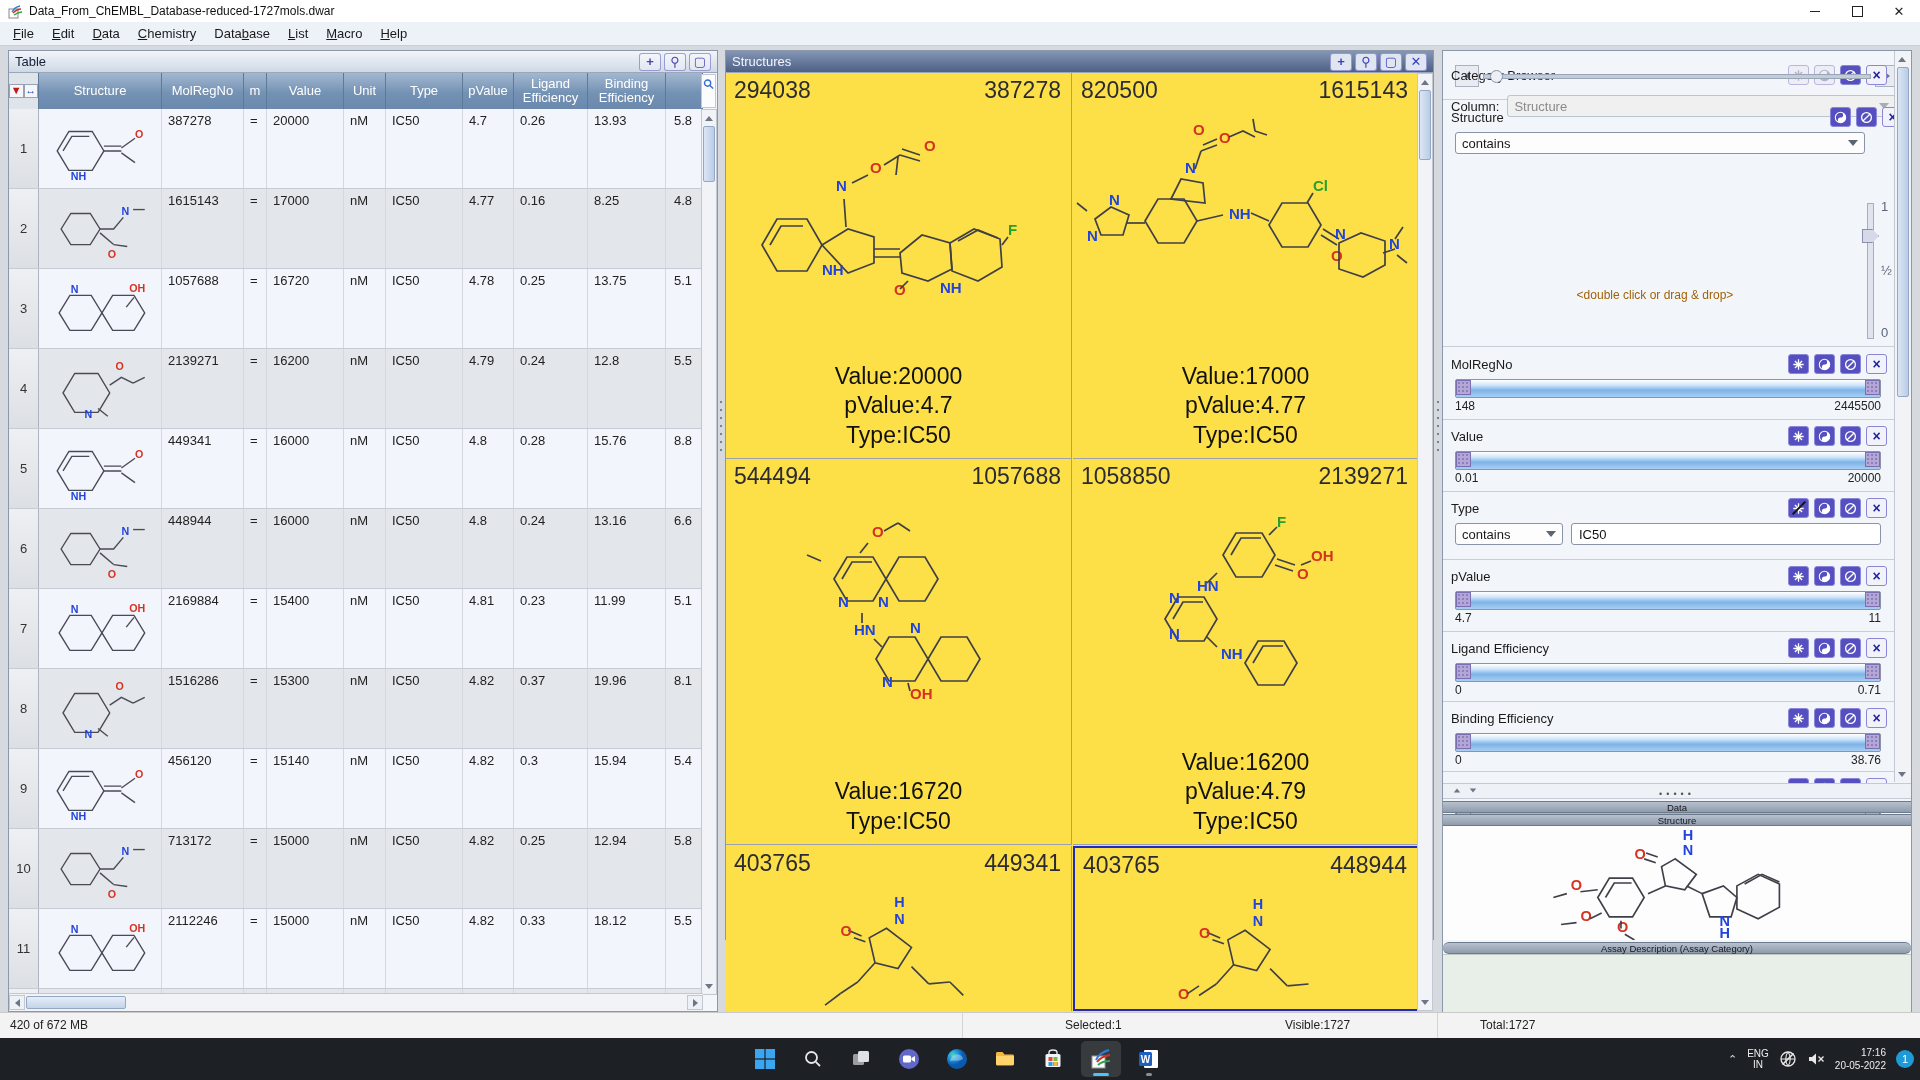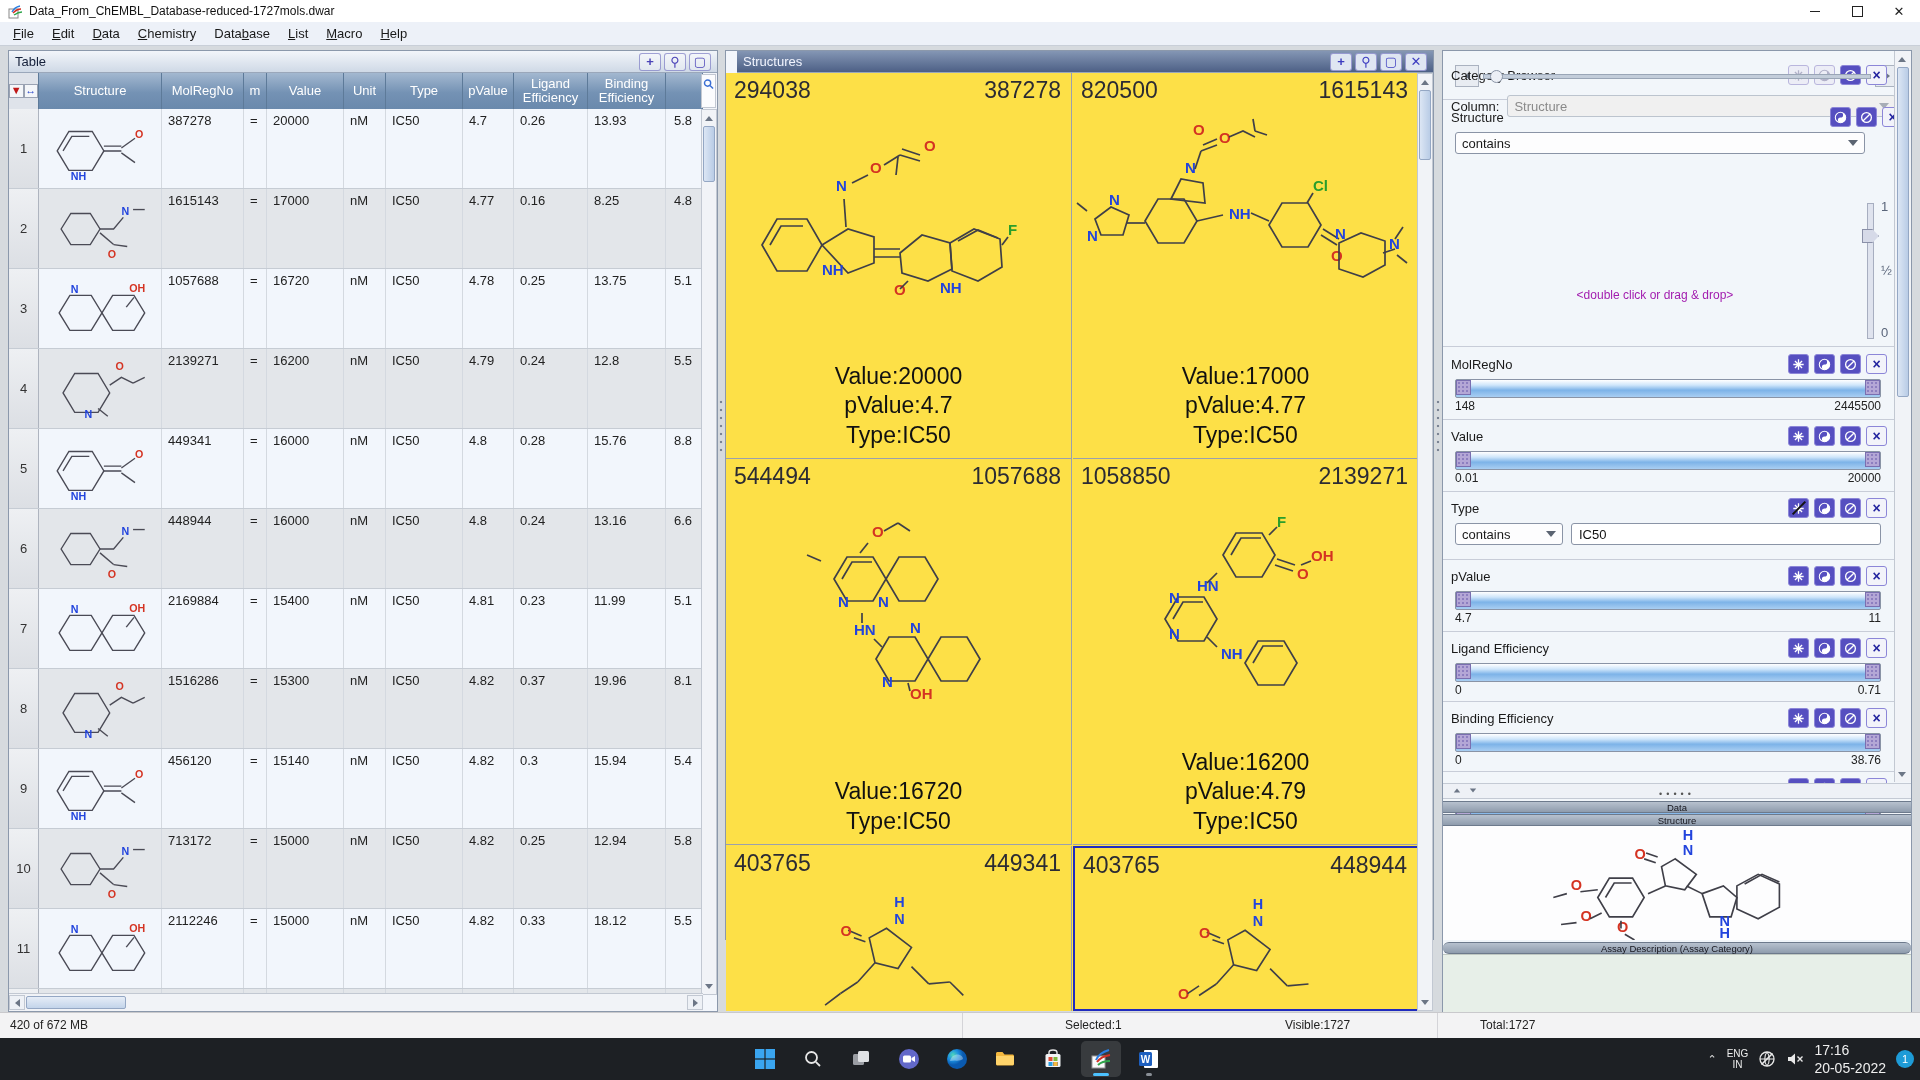--- a/index.html
+++ b/index.html
@@ -74,21 +74,21 @@
   .hs-thumb{position:absolute;top:2px;left:17px;width:100px;height:13px;background:linear-gradient(#e6edf7,#c3d4ea);border:1px solid #94a7c4;border-radius:2px;box-sizing:border-box;}
   .search-btn{position:absolute;right:1px;top:23px;width:15px;height:34px;background:#fbfcfe;border:1px solid #c2c8d2;
     display:flex;align-items:flex-start;justify-content:center;padding-top:3px;box-sizing:border-box;}
 
   
   .vsplit{position:absolute;width:6px;height:56px;
     background-image:radial-gradient(circle,#7b8494 1.1px,transparent 1.6px);
     background-size:6px 8px;}
 
   
-  .structs-panel{left:725px;top:50px;width:709px;height:890px;padding-left:11px;}
+  .structs-panel{left:725px;top:50px;width:709px;height:890px;}
   .cards{position:absolute;left:0;top:22px;width:693px;height:938px;overflow:hidden;background:#fde047;}
   .card{position:absolute;width:346px;height:386px;border-right:1px solid #9aa0ad;border-bottom:1px solid #9aa0ad;box-sizing:border-box;}
   .card.sel{border:2px solid #1f2bbf;}
   .cid{position:absolute;top:4px;font-size:23px;color:#2b2b33;}
   .cid.l{left:8px;}.cid.r{right:10px;}
   .cvals{position:absolute;left:0;bottom:8px;width:100%;text-align:center;font-size:23px;color:#111;line-height:1.28;}
   .cmol{position:absolute;left:0;top:44px;width:346px;height:200px;}
   .card.short .cmol{top:40px;height:120px;}
 
   
@@ -114,21 +114,21 @@
   .select{height:22px;border:1px solid #8a94a6;border-radius:3px;background:#fdfdfe;display:flex;align-items:center;
     font-size:13px;color:#1a1a1a;padding:0 6px;box-sizing:border-box;position:relative;}
   .select .chev{margin-left:auto;width:0;height:0;border-left:5px solid transparent;border-right:5px solid transparent;border-top:6px solid #5b6472;}
   .select.disabled{background:#f0f0f0;color:#8a8a8a;border-color:#bcc4ce;}
   .tinput{height:22px;border:1px solid #8a94a6;border-radius:3px;background:#fff;font-size:13px;color:#111;
     padding:0 7px;display:flex;align-items:center;box-sizing:border-box;}
   .navslider{display:flex;align-items:center;margin:8px 12px 0 12px;height:22px;}
   .nav-btn{width:22px;height:20px;border:1px solid #aab2c0;background:#e8ecf2;display:flex;align-items:center;justify-content:center;}
   .nav-line{flex:1;height:3px;background:#c3cdda;border:1px solid #9aa6b6;margin:0 4px;position:relative;}
   .nav-thumb{position:absolute;left:6px;top:-5px;width:11px;height:11px;border-radius:50%;background:#eceff5;border:1px solid #8a94a6;}
-  .drophint{font-size:12px;color:#a21caf;text-align:center;}
+  .drophint{font-size:12px;color:#a16207;text-align:center;}
   .vslider{position:absolute;width:30px;}
   .vs-track{position:absolute;left:8px;top:0;width:5px;height:100%;background:#dfe3ee;border:1px solid #a7aec0;}
   .vs-handle{position:absolute;left:3px;top:26px;width:15px;height:12px;background:#d6dae8;border:1px solid #8a90a8;
     clip-path:polygon(0 0,60% 0,100% 50%,60% 100%,0 100%);}
   .vs-lab{position:absolute;left:22px;font-size:13px;color:#5a657a;}
   .rp-scroll{position:absolute;right:0;top:0;width:17px;height:731px;background:#f1f3f7;border-left:1px solid #c2c8d2;box-sizing:border-box;}
   .hsplit{position:absolute;left:0;top:732px;width:468px;height:16px;background:#eef1f6;border-top:1px solid #c4cad4;border-bottom:1px solid #c4cad4;box-sizing:border-box;}
   .hsplit .dots{position:absolute;left:50%;top:5px;transform:translateX(-50%);letter-spacing:4px;font-size:9px;color:#555;}
   .hsplit .updn{position:absolute;left:10px;top:4px;display:flex;gap:8px;}
   .dbar{position:absolute;left:0;width:468px;height:12px;background:linear-gradient(#b7c1ce,#8f9cad);
@@ -145,21 +145,21 @@
   
   .taskbar{position:absolute;left:0;top:1038px;width:1920px;height:42px;background:#1d2024;display:flex;align-items:center;}
   .tb-center{position:absolute;left:745px;display:flex;align-items:center;gap:8px;}
   .tb-btn{width:40px;height:36px;border-radius:5px;display:flex;align-items:center;justify-content:center;position:relative;}
   .tb-btn.active{background:rgba(255,255,255,.12);}
   .tb-btn.active::after{content:"";position:absolute;bottom:1px;left:12px;width:16px;height:3px;border-radius:2px;background:#4cc2ff;}
   .tb-btn.dot::after{content:"";position:absolute;bottom:1px;left:17px;width:6px;height:3px;border-radius:2px;background:#8a8f96;}
   .tray{position:absolute;right:6px;display:flex;align-items:center;gap:10px;color:#eee;height:42px;}
   .tray .chev{font-size:11px;color:#ddd;}
   .lang{font-size:10px;line-height:1.15;text-align:center;color:#eee;}
-  .clock{font-size:14px;line-height:1.3;color:#eee;}
+  .clock{font-size:10px;line-height:1.3;text-align:right;color:#eee;}
   .badge{width:18px;height:18px;border-radius:50%;background:#1e9bd7;color:#fff;font-size:11px;display:flex;align-items:center;justify-content:center;}
 </style>
 </head>
 <body>
 
 <div class="screen">
 
   <div class="titlebar">
     <span class="app-ico">
       <svg width="15" height="15" viewBox="0 0 15 15">

